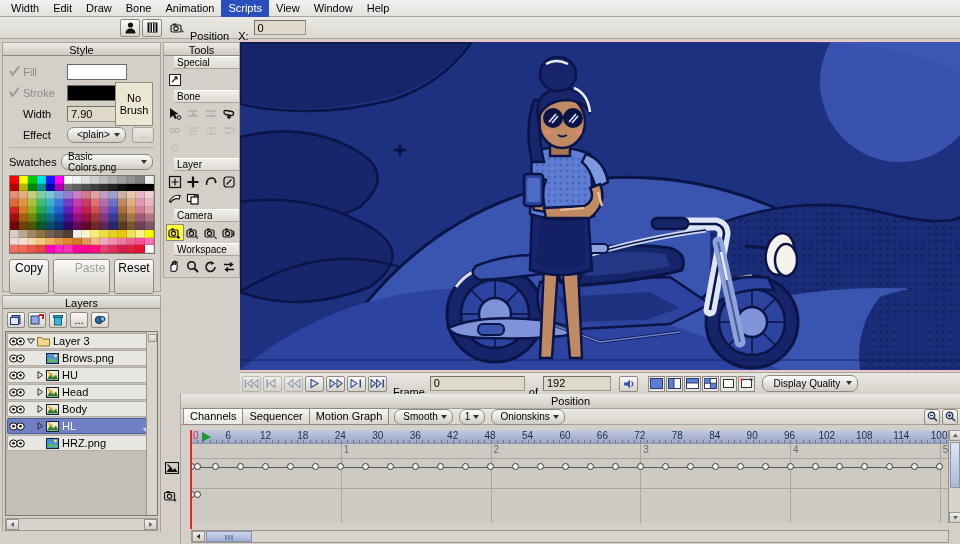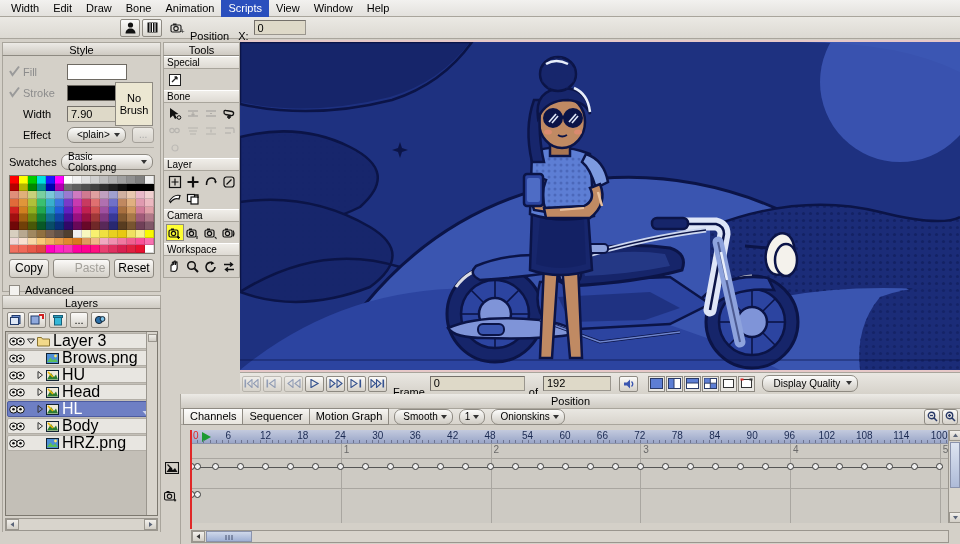--- a/index.html
+++ b/index.html
@@ -48,21 +48,21 @@
 
   
   .panel-title {
     height:14px; line-height:14px; text-align:center; font-size:11px;
     background: linear-gradient(180deg,#eceae6 0%,#cecac2 100%);
     border:1px solid #a9a59c; border-bottom-color:#8e8a82;
   }
   .sect-hdr {
     height:13px; line-height:12px; font-size:10px; padding-left:3px;
     background: linear-gradient(180deg,#f0eee9 0%,#dedad3 100%);
-    border-top:1px solid #fff; border-bottom:1px solid #a9a59c;
+    border-top:1px solid #fff; border-bottom:1px solid #a9a59c;margin-left:10px;
   }
 
   
   #stylePanel { position:absolute; left:2px; top:42px; width:159px; height:250px; }
   #stylePanel .body {
     background:#d4d0c8; border:1px solid #a9a59c; border-top:none;
     height:236px; padding:5px 6px 0 6px; position:relative;
   }
   .row { display:flex; align-items:center; height:21px; }
   .chk { width:11px; height:11px; margin-right:3px; position:relative; }
@@ -103,21 +103,21 @@
   #swatchGrid {
     margin-top:3px; width:146px; height:79px;
     border:1px solid #7c786f; background:#b9b5ad;
     display:grid; grid-template-columns:repeat(16,1fr); grid-template-rows:repeat(10,1fr);
     gap:0;
   }
   #swatchGrid div { width:100%; height:100%; border-right:1px solid rgba(0,0,0,.15);
     border-bottom:1px solid rgba(0,0,0,.15); }
   .btnrow { display:flex; gap:4px; margin-top:5px; }
   .pbtn {
-    flex:1; height:19px; border:1px solid #8e8a82; border-radius:3px;
+    flex:1; height:35px; border:1px solid #8e8a82; border-radius:3px;
     background: linear-gradient(180deg,#fbfaf8 0%,#d3cfc7 100%);
     font-size:12px; text-align:center; line-height:17px;
   }
   .pbtn.disabled { color:#a3a09a;padding-left:17px; }
   .advrow { display:flex; align-items:center; margin-top:6px; font-size:11px; }
   .cbsq { width:11px; height:11px; background:#f3f2ef; border:1px solid #8e8a82; margin-right:5px; }
 
   
   #toolsPanel { position:absolute; left:163px; top:42px; width:77px; height:223px; }
   #toolsPanel .tbody { background:#d4d0c8; border:1px solid #a9a59c; border-top:none; }
@@ -133,21 +133,21 @@
     background: linear-gradient(180deg,#fbfaf8 0%,#d7d3cb 100%);
     display:flex; align-items:center; justify-content:center; }
   .llist { background:#c3bfb7; border:1px solid #7c786f; height:185px; position:relative; overflow:hidden; }
   .lrow { display:flex; align-items:center; height:16px; margin:1px 1px 0 1px;
           background:#e8e6e1; border:1px solid #b2aea6; border-radius:2px; position:relative; }
   .lrow.sel { background:#6e7fc4; border-color:#4c5ba0; }
   .lrow.sel .lname { color:#fff; }
   .eye { width:18px; height:12px; display:flex; align-items:center; justify-content:center; }
   .tri { width:10px; display:flex; align-items:center; justify-content:center; }
   .licon { width:14px; height:12px; margin-right:3px; display:flex; align-items:center; justify-content:center;}
-  .lname { font-size:16px; }
+  .lname { font-size:11px; }
   .lscroll-v { position:absolute; right:0; top:0; width:11px; height:100%;
                background:#d8d4cc; border-left:1px solid #9a968e; }
   .lscroll-h { height:13px; margin-top:2px; background:#d8d4cc; border:1px solid #9a968e;
                display:flex; align-items:center; justify-content:space-between; }
   .arrowbtn { width:13px; height:11px; display:flex; align-items:center; justify-content:center;
               background: linear-gradient(180deg,#f2f0ec,#d2cec6); border:1px solid #9a968e; }
 
   
   #canvasWrap { position:absolute; left:240px; top:40px; width:720px; height:332px;
                 background:#e6c8c8; overflow:hidden; }
@@ -771,20 +771,44 @@
             </span>
             <span class="licon">
               <svg width="13" height="11" viewBox="0 0 13 11">
                 <rect x="0.5" y="0.5" width="12" height="10" fill="#efe9d8" stroke="#123"></rect>
                 <path d="M1 9.5 L5 3 L8 7 L10 4.5 L12 9.5 Z" fill="#2e7d32"></path>
                 <path d="M2 2 L7 7" stroke="#e8b500" stroke-width="1.6"></path>
               </svg>
             </span>
             <span class="lname">Head</span>
           </div>
+          <div class="lrow">
+            <span class="eye">
+              <svg width="16" height="9" viewBox="0 0 16 9">
+                <ellipse cx="4.5" cy="4.5" rx="3.8" ry="3.6" fill="#f0efea" stroke="#111" stroke-width="1"></ellipse>
+                <ellipse cx="11.5" cy="4.5" rx="3.8" ry="3.6" fill="#f0efea" stroke="#111" stroke-width="1"></ellipse>
+                <circle cx="4.5" cy="4.2" r="1.3" fill="#111"></circle>
+                <circle cx="11.5" cy="4.2" r="1.3" fill="#111"></circle>
+              </svg>
+            </span>
+            <span style="width:9px"></span>
+            <span class="tri">
+              <svg width="8" height="8" viewBox="0 0 8 8">
+                <path d="M2 0.5 L6.5 4 L2 7.5 Z" fill="none" stroke="#333" stroke-width="1"></path>
+              </svg>
+            </span>
+            <span class="licon">
+              <svg width="13" height="11" viewBox="0 0 13 11">
+                <rect x="0.5" y="0.5" width="12" height="10" fill="#efe9d8" stroke="#123"></rect>
+                <path d="M1 9.5 L5 3 L8 7 L10 4.5 L12 9.5 Z" fill="#2e7d32"></path>
+                <path d="M2 2 L7 7" stroke="#e8b500" stroke-width="1.6"></path>
+              </svg>
+            </span>
+            <span class="lname">Body</span>
+          </div>
           <div class="lrow sel">
             <span class="eye">
               <svg width="16" height="9" viewBox="0 0 16 9">
                 <ellipse cx="4.5" cy="4.5" rx="3.8" ry="3.6" fill="#f0efea" stroke="#111" stroke-width="1"></ellipse>
                 <ellipse cx="11.5" cy="4.5" rx="3.8" ry="3.6" fill="#f0efea" stroke="#111" stroke-width="1"></ellipse>
                 <circle cx="4.5" cy="4.2" r="1.3" fill="#111"></circle>
                 <circle cx="11.5" cy="4.2" r="1.3" fill="#111"></circle>
               </svg>
             </span>
             <span style="width:9px"></span>
@@ -797,44 +821,20 @@
               <svg width="13" height="11" viewBox="0 0 13 11">
                 <rect x="0.5" y="0.5" width="12" height="10" fill="#efe9d8" stroke="#123"></rect>
                 <path d="M1 9.5 L5 3 L8 7 L10 4.5 L12 9.5 Z" fill="#2e7d32"></path>
                 <path d="M2 2 L7 7" stroke="#e8b500" stroke-width="1.6"></path>
               </svg>
             </span>
             <span class="lname">HL</span>
             <span style="position:absolute;right:5px;top:4px"><svg width="8" height="6" viewBox="0 0 8 6">
                 <path d="M0.5 1 L7.5 1 L4 5 Z" fill="#cfd6ef"></path>
               </svg></span>
-          </div>
-          <div class="lrow">
-            <span class="eye">
-              <svg width="16" height="9" viewBox="0 0 16 9">
-                <ellipse cx="4.5" cy="4.5" rx="3.8" ry="3.6" fill="#f0efea" stroke="#111" stroke-width="1"></ellipse>
-                <ellipse cx="11.5" cy="4.5" rx="3.8" ry="3.6" fill="#f0efea" stroke="#111" stroke-width="1"></ellipse>
-                <circle cx="4.5" cy="4.2" r="1.3" fill="#111"></circle>
-                <circle cx="11.5" cy="4.2" r="1.3" fill="#111"></circle>
-              </svg>
-            </span>
-            <span style="width:9px"></span>
-            <span class="tri">
-              <svg width="8" height="8" viewBox="0 0 8 8">
-                <path d="M2 0.5 L6.5 4 L2 7.5 Z" fill="none" stroke="#333" stroke-width="1"></path>
-              </svg>
-            </span>
-            <span class="licon">
-              <svg width="13" height="11" viewBox="0 0 13 11">
-                <rect x="0.5" y="0.5" width="12" height="10" fill="#efe9d8" stroke="#123"></rect>
-                <path d="M1 9.5 L5 3 L8 7 L10 4.5 L12 9.5 Z" fill="#2e7d32"></path>
-                <path d="M2 2 L7 7" stroke="#e8b500" stroke-width="1.6"></path>
-              </svg>
-            </span>
-            <span class="lname">Body</span>
           </div>
           <div class="lrow">
             <span class="eye">
               <svg width="16" height="9" viewBox="0 0 16 9">
                 <ellipse cx="4.5" cy="4.5" rx="3.8" ry="3.6" fill="#f0efea" stroke="#111" stroke-width="1"></ellipse>
                 <ellipse cx="11.5" cy="4.5" rx="3.8" ry="3.6" fill="#f0efea" stroke="#111" stroke-width="1"></ellipse>
                 <circle cx="4.5" cy="4.2" r="1.3" fill="#111"></circle>
                 <circle cx="11.5" cy="4.2" r="1.3" fill="#111"></circle>
               </svg>
             </span>

